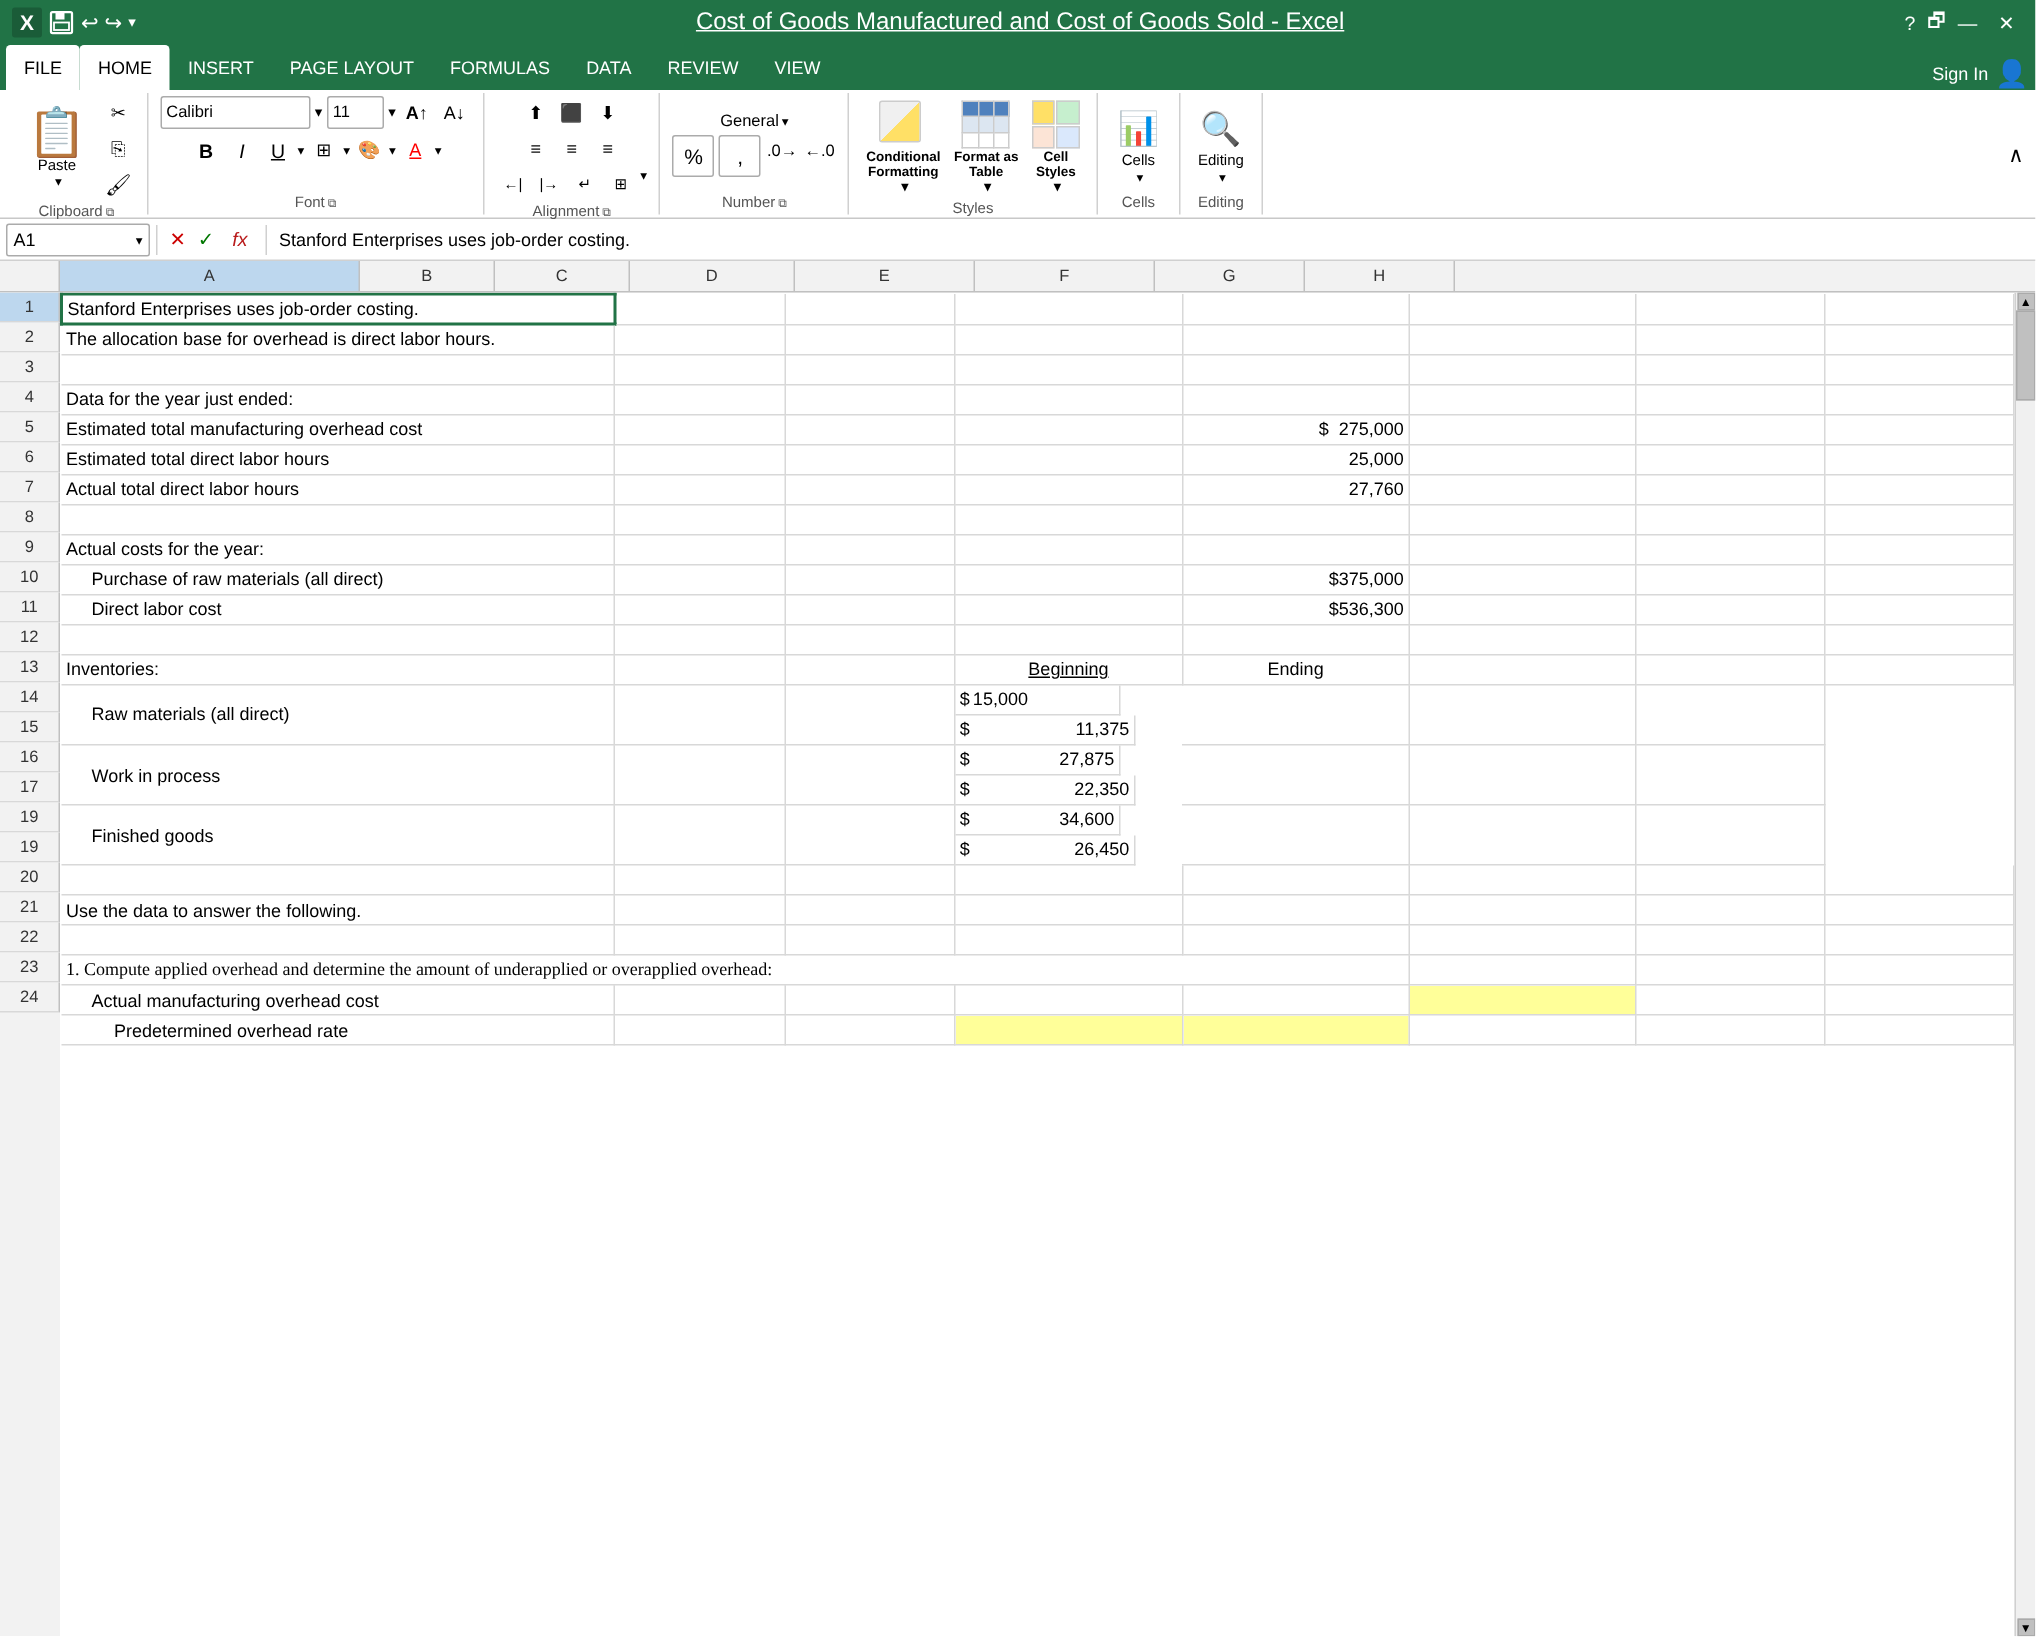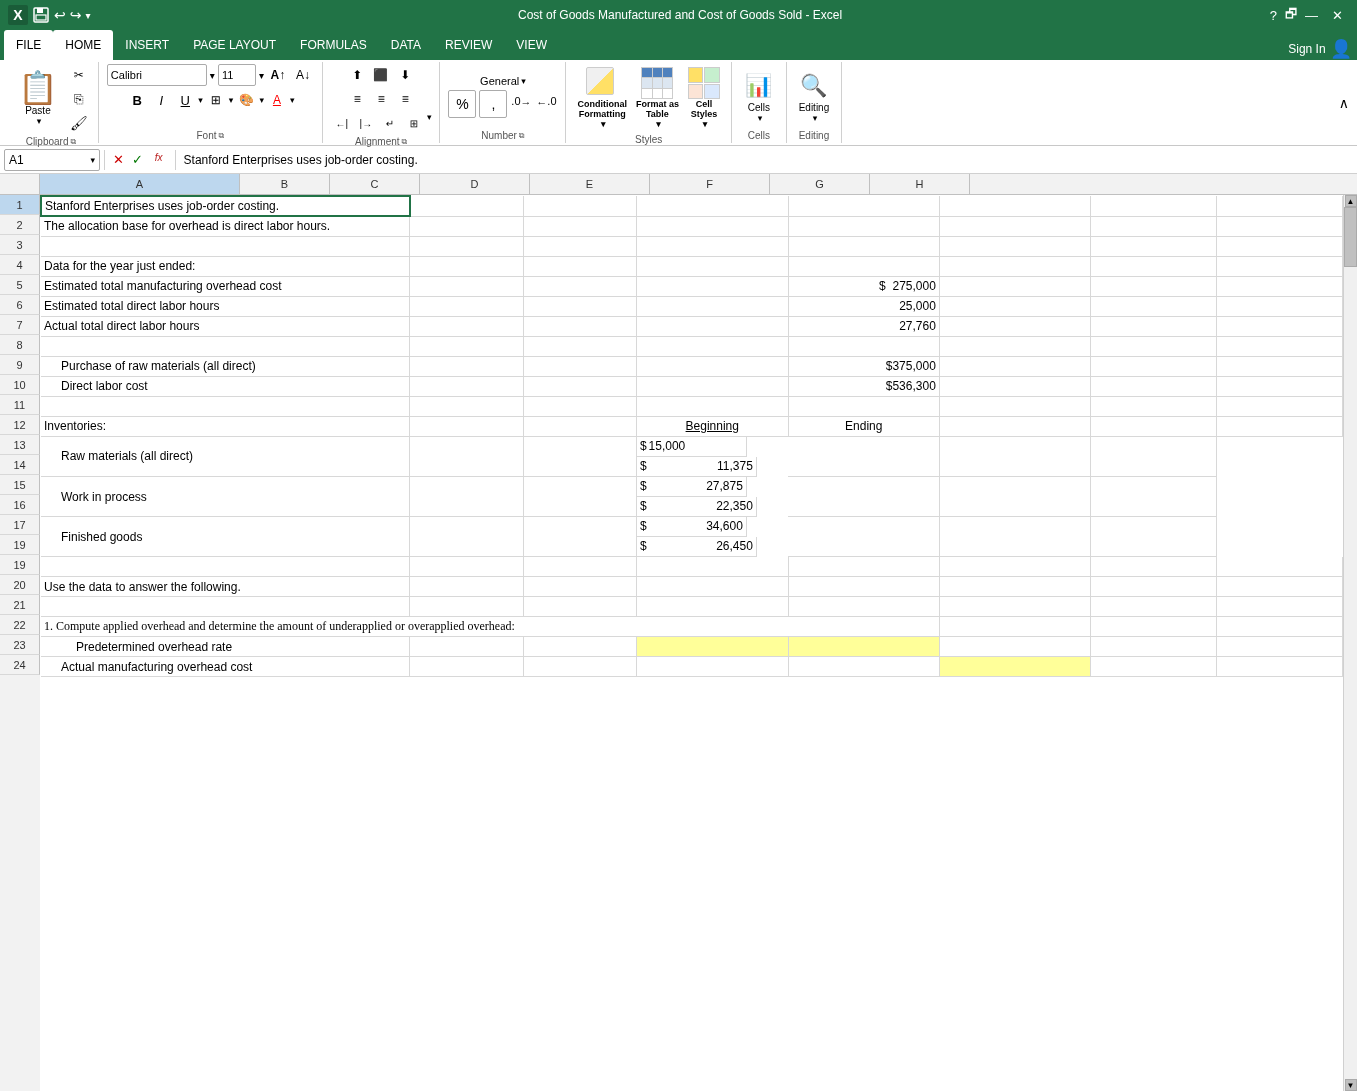--- a/index.html
+++ b/index.html
@@ -9,21 +9,21 @@
     .title-bar {
       background: #217346;
       color: white;
       height: 30px;
       display: flex;
       align-items: center;
       padding: 0 8px;
       justify-content: space-between;
     }
     .title-bar-left { display: flex; align-items: center; gap: 4px; }
-    .title-bar-center { flex: 1; text-align: center; font-size: 12px; }
+    .title-bar-center { flex: 1; text-align: center; font-size: 16px; text-decoration: underline; }
     .title-bar-right { display: flex; align-items: center; gap: 8px; font-size: 13px; }
     .title-bar-icon { width: 20px; height: 20px; background: #1a5c38; border-radius: 2px; display: flex; align-items: center; justify-content: center; font-weight: bold; font-size: 13px; color: #fff; }
 
     
     .ribbon-tabs {
       background: #217346;
       display: flex;
       align-items: flex-end;
       padding: 0 4px;
       height: 30px;
@@ -151,21 +151,21 @@
     }
     .formula-icons { display: flex; gap: 8px; padding: 0 4px; }
     .formula-input {
       flex: 1;
       height: 22px;
       border: none;
       outline: none;
       font-size: 12px;
       padding: 0 4px;
     }
-    .fx-label { font-size: 10px; color: #b91c1c; padding: 0 4px; font-style: italic; }
+    .fx-label { font-size: 13px; color: #b91c1c; padding: 0 4px; font-style: italic; }
     .col-header {
       height: 20px;
       border-right: 1px solid #c0c0c0;
       display: flex;
       align-items: center;
       justify-content: center;
       font-size: 11px;
       color: #333;
       background: #f2f2f2;
       user-select: none;
@@ -631,20 +631,30 @@
           <td class="col-a"></td>
           <td class="col-b"></td>
           <td class="col-c"></td>
           <td class="col-d"></td>
           <td class="col-e"></td>
           <td class="col-f"></td>
           <td class="col-g"></td>
           <td class="col-h"></td>
         </tr>
 
+        <tr>
+          <td class="col-a">Actual costs for the year:</td>
+          <td class="col-b"></td>
+          <td class="col-c"></td>
+          <td class="col-d"></td>
+          <td class="col-e"></td>
+          <td class="col-f"></td>
+          <td class="col-g"></td>
+          <td class="col-h"></td>
+        </tr>
 
         <tr>
           <td class="col-a indent1">Purchase of raw materials (all direct)</td>
           <td class="col-b"></td>
           <td class="col-c"></td>
           <td class="col-d"></td>
           <td class="col-e text-right">$375,000</td>
           <td class="col-f"></td>
           <td class="col-g"></td>
           <td class="col-h"></td>
@@ -769,37 +779,37 @@
         </tr>
 
         <tr>
           <td class="col-a" style="white-space:normal;overflow:visible;font-family:Liberation Serif, serif;" colspan="5">1. Compute applied overhead and determine the amount of underapplied or overapplied overhead:</td>
           <td class="col-f"></td>
           <td class="col-g"></td>
           <td class="col-h"></td>
         </tr>
 
         <tr>
+          <td class="col-a indent1">Actual manufacturing overhead cost</td>
+          <td class="col-b"></td>
+          <td class="col-c"></td>
+          <td class="col-d"></td>
+          <td class="col-e"></td>
+          <td class="col-f yellow-bg"></td>
+          <td class="col-g"></td>
+          <td class="col-h"></td>
+        </tr>
+
+        <tr>
           <td class="col-a indent2">Predetermined overhead rate</td>
           <td class="col-b"></td>
           <td class="col-c"></td>
           <td class="col-d yellow-bg"></td>
           <td class="col-e yellow-bg"></td>
           <td class="col-f"></td>
-          <td class="col-g"></td>
-          <td class="col-h"></td>
-        </tr>
-
-        <tr>
-          <td class="col-a indent1">Actual manufacturing overhead cost</td>
-          <td class="col-b"></td>
-          <td class="col-c"></td>
-          <td class="col-d"></td>
-          <td class="col-e"></td>
-          <td class="col-f yellow-bg"></td>
           <td class="col-g"></td>
           <td class="col-h"></td>
         </tr>
 
       </tbody>
         </table>
     </div>
 
     <div class="scrollbar-right">
       <div style="width:12px;height:12px;background:#c0c0c0;border:1px solid #aaa;display:flex;align-items:center;justify-content:center;font-size:8px;cursor:pointer;">▲</div>

